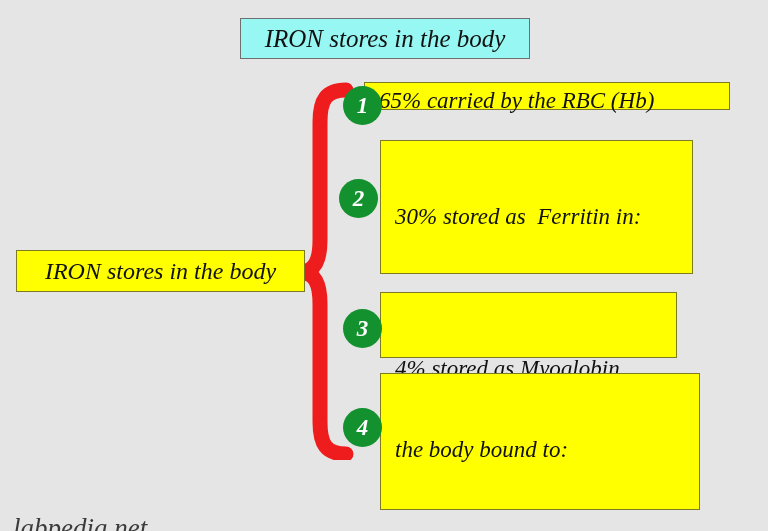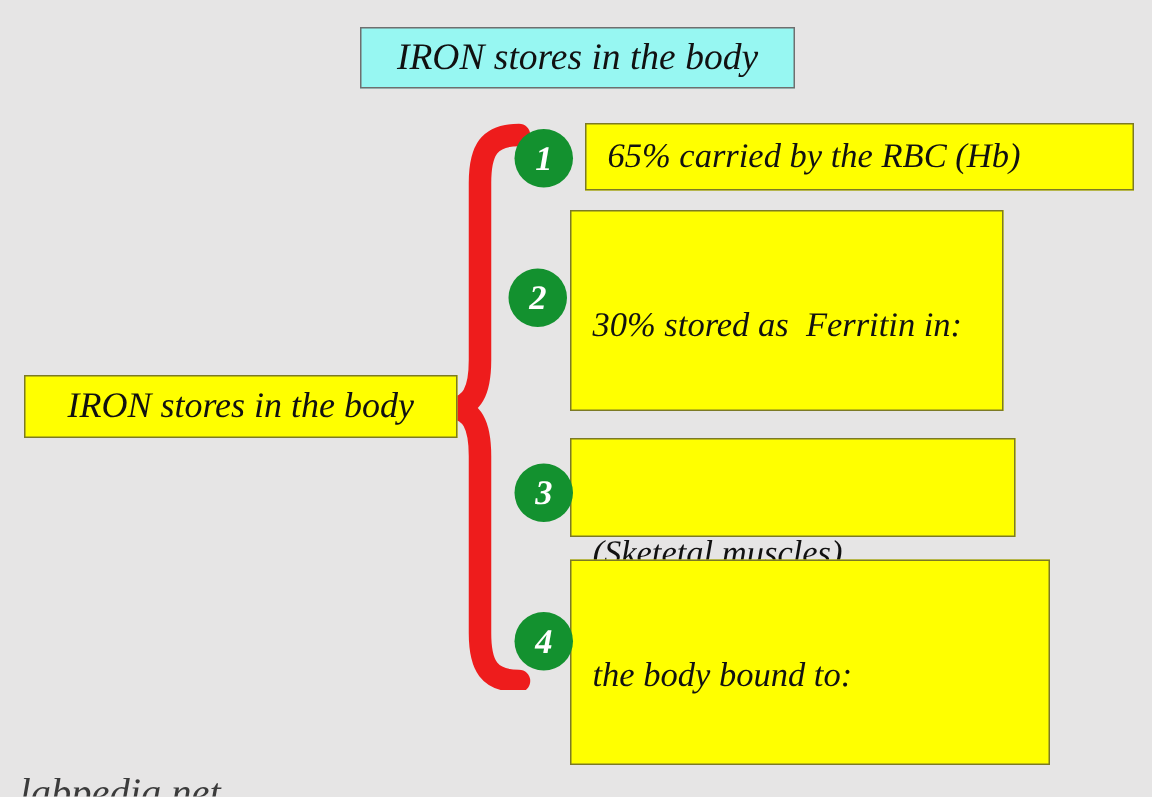--- a/index.html
+++ b/index.html
@@ -100,22 +100,22 @@
     box-sizing: border-box;
     color: #111111;
     font-size: 23px;
     line-height: 1.26;
     padding: 4px 10px 4px 14px;
     z-index: 4;
     white-space: pre;
   }
   .item-box .line { display: block; }
 
-  .b1 { left: 390px; top:  82px; width: 366px; height: 45px; display: flex; align-items: center; }
-  .b2 { left: 380px; top: 140px; width: 289px; height: 134px; }
+  .b1 { left: 364px; top:  82px; width: 366px; height: 28px; display: flex; }
+  .b2 { left: 380px; top: 140px; width: 313px; height: 134px; }
   .b3 { left: 380px; top: 292px; width: 297px; height: 66px; }
   .b4 { left: 380px; top: 373px; width: 320px; height: 137px; }
 
   
   .watermark {
     position: absolute;
     left: 13px;
     top: 491px;
     color: #3b3b3b;
     font-size: 27px;
@@ -165,20 +165,21 @@
   </div>
 
   <div class="item-box b2">
     <span class="line">30% stored as  Ferritin in:</span>
     <span class="line"> 1. liver</span>
     <span class="line"> 2. Bone marrow</span>
     <span class="line"> 3. Spleen</span>
   </div>
 
   <div class="item-box b3">
+    <span class="line">4% stored as Myoglobin</span>
     <span class="line">(Sketetal muscles)</span>
   </div>
 
   <div class="item-box b4">
     <span class="line">the body bound to:</span>
     
     
   </div>
 
   <div class="watermark">

